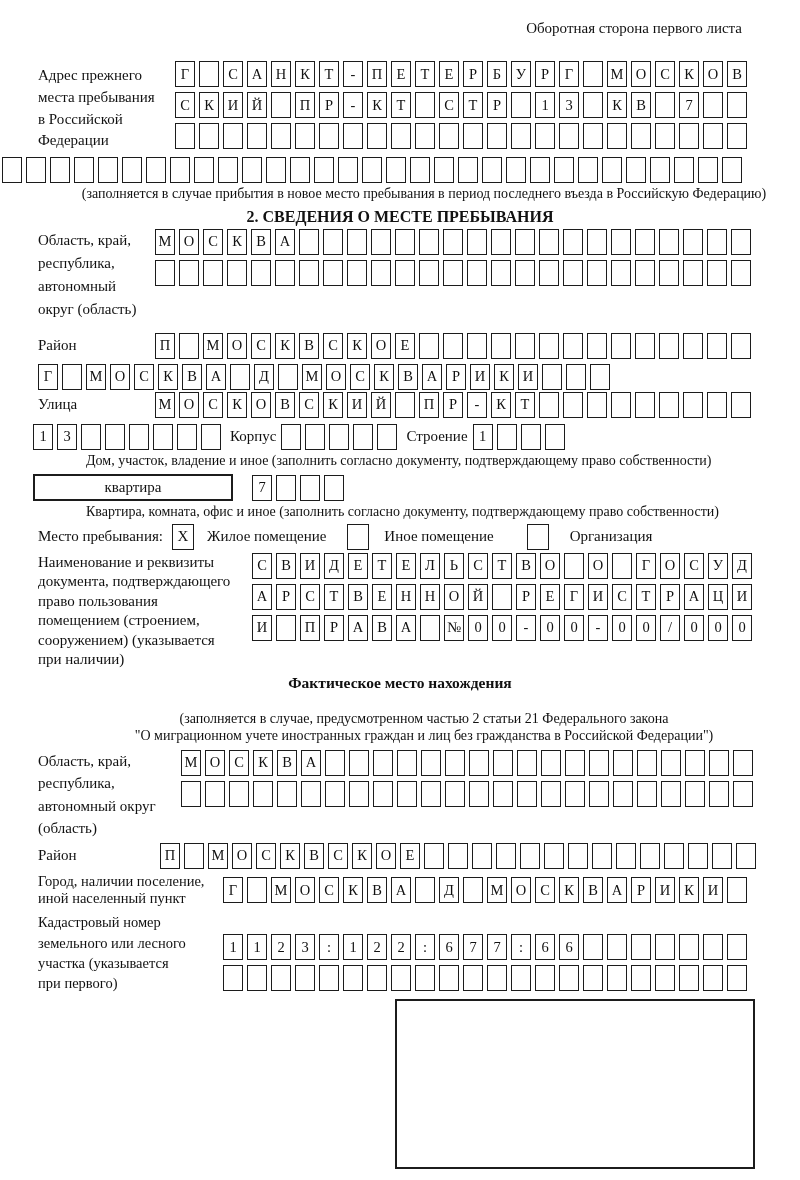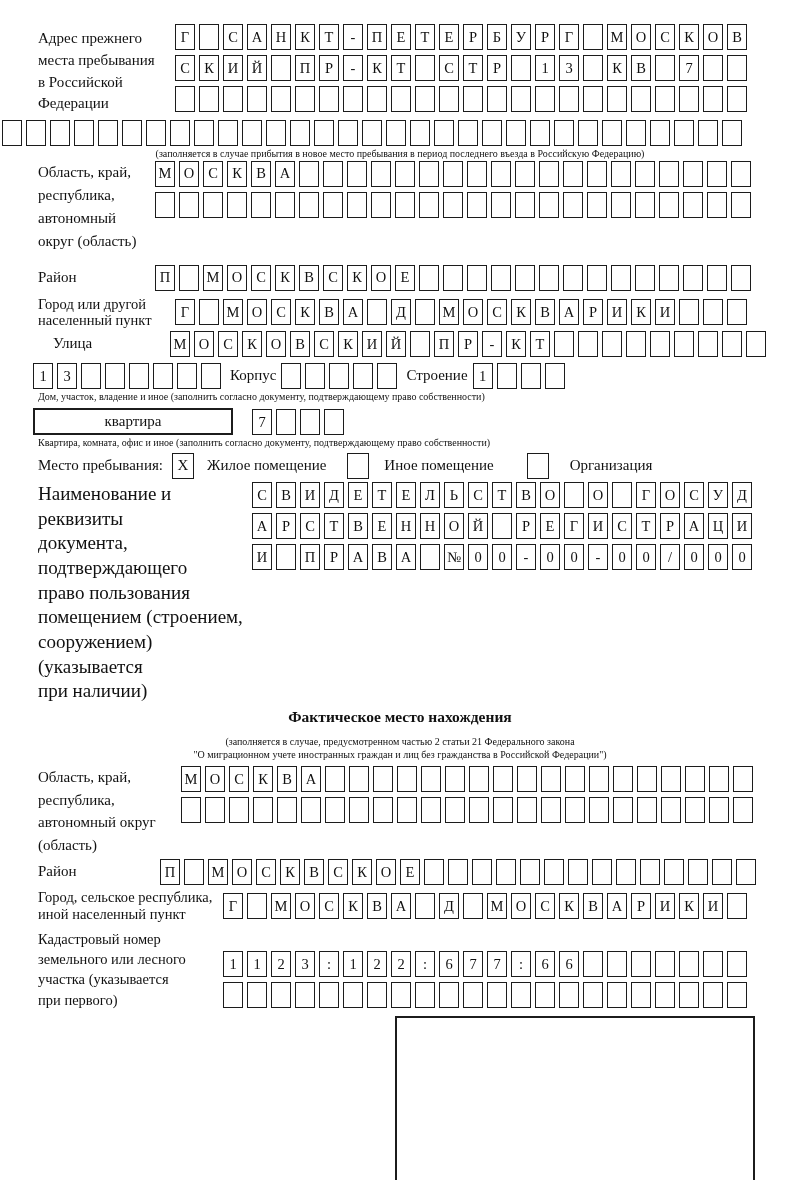--- a/index.html
+++ b/index.html
@@ -19,27 +19,27 @@
     width:20px;height:26px;margin-right:4px;
     border:1.8px solid #1c1c1c;
     display:flex;align-items:center;justify-content:center;
     font-size:14.5px;line-height:1;
   }
   .frow{display:flex;align-items:flex-start;}
   .frow.center{align-items:center;}
   .flabel{
     flex:0 0 auto;font-size:15px;line-height:1.45;white-space:pre-line;
   }
-  .caption{font-size:10px;line-height:1.25;}
+  .caption{font-size:14px;line-height:1.25;padding-left:48px;}
   .caption.centered{text-align:center;}
   .sec-title{
     text-align:center;font-weight:bold;font-size:16px;margin:5px 0 3px 0;
   }
   .sub-title{
-    text-align:center;font-weight:bold;font-size:15.5px;margin:4px 0 10px 0;
+    text-align:center;font-weight:bold;font-size:15.5px;margin:4px 0 18px 0;
   }
   .field-box{
     box-sizing:border-box;border:2px solid #1c1c1c;height:27px;
     display:flex;align-items:center;justify-content:center;
     font-size:15px;flex:0 0 auto;
   }
   .inline-label{font-size:15px;padding:0 5px;white-space:nowrap;}
   .cbox{
     box-sizing:border-box;display:inline-flex;flex:0 0 auto;
     width:22px;height:26px;border:1.8px solid #1c1c1c;
@@ -53,20 +53,21 @@
   .ml38{margin-left:38px;} .ml33{margin-left:33px;} .ml2{margin-left:2px;}
   .mt12{margin-top:24px;} .mt11{margin-top:11px;} .mt7{margin-top:3px;}
   .mt6{margin-top:6px;} .mt5{margin-top:5px;} .mt4{margin-top:4px;} .mt2{margin-top:2px;}
   .gap0{margin-bottom:0;}
 </style>
 </head>
 <body>
 
 <div class="page">
 
+  <div class="header-note">Оборотная сторона первого листа</div>
 
   <div class="frow ml38 mt12">
     <div class="flabel" style="width:137px;padding-top:4px;">Адрес прежнего
 места пребывания
 в Российской
 Федерации</div>
     <div>
       <div class="boxrow">
           <div class="cell">Г</div>
           <div class="cell"></div>
@@ -175,20 +176,21 @@
       <div class="cell"></div>
       <div class="cell"></div>
       <div class="cell"></div>
       <div class="cell"></div>
       <div class="cell"></div>
       <div class="cell"></div>
       <div class="cell"></div>
     </div>
   <div class="caption centered" style="margin-top:2px;">(заполняется в случае прибытия в новое место пребывания в период последнего въезда в Российскую Федерацию)</div>
 
+  <div class="sec-title">2. СВЕДЕНИЯ О МЕСТЕ ПРЕБЫВАНИЯ</div>
 
   <div class="frow ml38">
     <div class="flabel" style="width:117px;line-height:1.55;">Область, край,
 республика,
 автономный
 округ (область)</div>
     <div>
       <div class="boxrow">
           <div class="cell">М</div>
           <div class="cell">О</div>
@@ -271,22 +273,20 @@
         <div class="cell"></div>
         <div class="cell"></div>
         <div class="cell"></div>
         <div class="cell"></div>
         <div class="cell"></div>
         <div class="cell"></div>
       </div>
   </div>
 
   <div class="frow center ml38 mt5">
-    <div class="flabel" style="width:137px;line-height:1.15;font-size:14.5px;">Город или другой
-населенный пункт</div>
     <div class="boxrow gap0">
         <div class="cell">Г</div>
         <div class="cell"></div>
         <div class="cell">М</div>
         <div class="cell">О</div>
         <div class="cell">С</div>
         <div class="cell">К</div>
         <div class="cell">В</div>
         <div class="cell">А</div>
         <div class="cell"></div>
@@ -302,21 +302,21 @@
         <div class="cell">И</div>
         <div class="cell">К</div>
         <div class="cell">И</div>
         <div class="cell"></div>
         <div class="cell"></div>
         <div class="cell"></div>
       </div>
   </div>
 
   <div class="frow center ml38 mt2">
-    <div class="flabel" style="width:117px;margin-left:15px;">Улица</div>
+    <div class="flabel" style="width:117px;">Улица</div>
     <div class="boxrow gap0">
         <div class="cell">М</div>
         <div class="cell">О</div>
         <div class="cell">С</div>
         <div class="cell">К</div>
         <div class="cell">О</div>
         <div class="cell">В</div>
         <div class="cell">С</div>
         <div class="cell">К</div>
         <div class="cell">И</div>
@@ -383,21 +383,21 @@
     <span class="inline-label" style="padding-left:0;">Место пребывания:</span>
     <span class="cbox" style="margin:0 8px 0 4px;">X</span>
     <span class="inline-label">Жилое помещение</span>
     <span class="cbox" style="margin:0 10px 0 16px;"></span>
     <span class="inline-label">Иное помещение</span>
     <span class="cbox" style="margin:0 16px 0 28px;"></span>
     <span class="inline-label">Организация</span>
   </div>
 
   <div class="frow ml38 mt7">
-    <div class="flabel" style="width:214px;font-size:19px;line-height:1.3;">Наименование и реквизиты
+    <div class="flabel" style="width:214px;font-size:15px;line-height:1.3;">Наименование и реквизиты
 документа, подтверждающего
 право пользования
 помещением (строением,
 сооружением) (указывается
 при наличии)</div>
     <div>
       <div class="boxrow">
           <div class="cell">С</div>
           <div class="cell">В</div>
           <div class="cell">И</div>
@@ -559,21 +559,21 @@
         <div class="cell"></div>
         <div class="cell"></div>
         <div class="cell"></div>
         <div class="cell"></div>
         <div class="cell"></div>
         <div class="cell"></div>
       </div>
   </div>
 
   <div class="frow center ml38 mt4">
-    <div class="flabel" style="width:185px;line-height:1.2;font-size:14.5px;">Город, сельское республика,
+    <div class="flabel" style="width:185px;line-height:1.2;font-size:14.5px;">Город, наличии поселение,
 иной населенный пункт</div>
     <div class="boxrow gap0">
         <div class="cell">Г</div>
         <div class="cell"></div>
         <div class="cell">М</div>
         <div class="cell">О</div>
         <div class="cell">С</div>
         <div class="cell">К</div>
         <div class="cell">В</div>
         <div class="cell">А</div>

